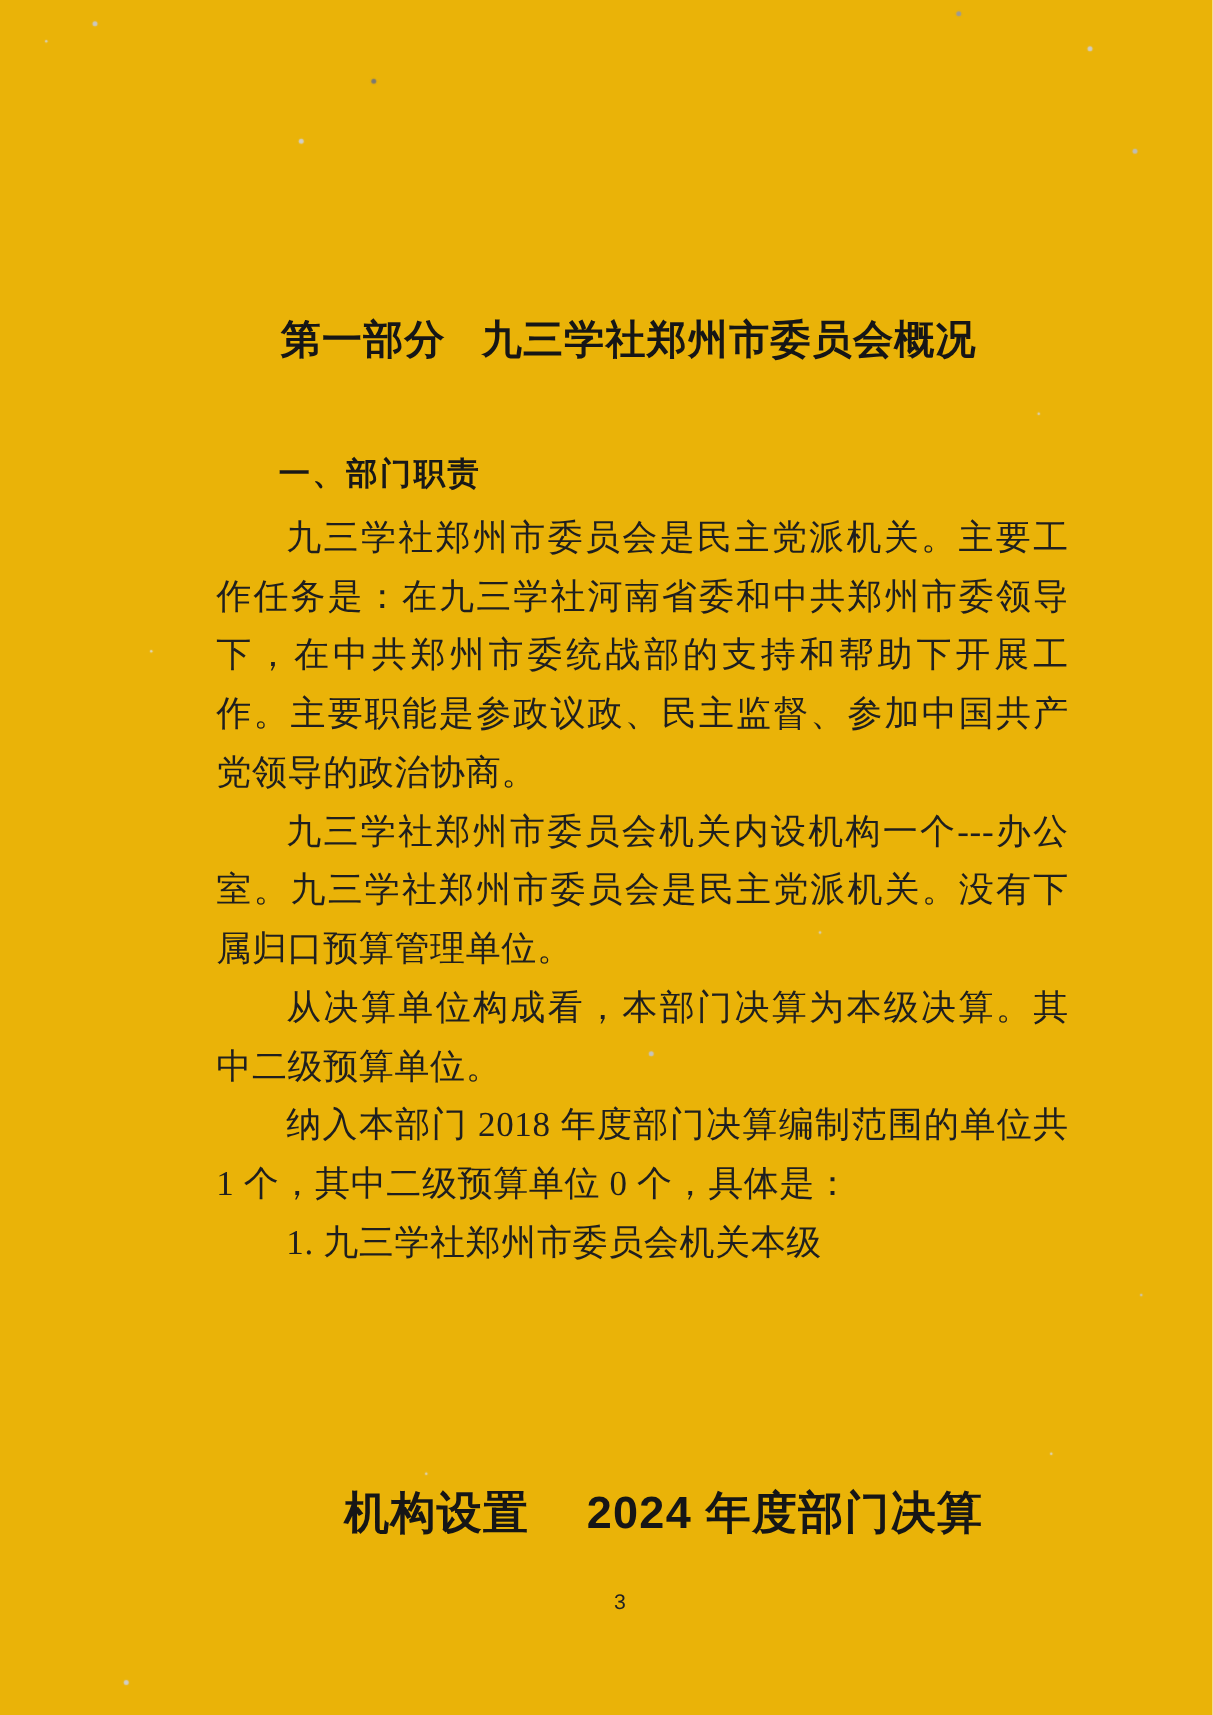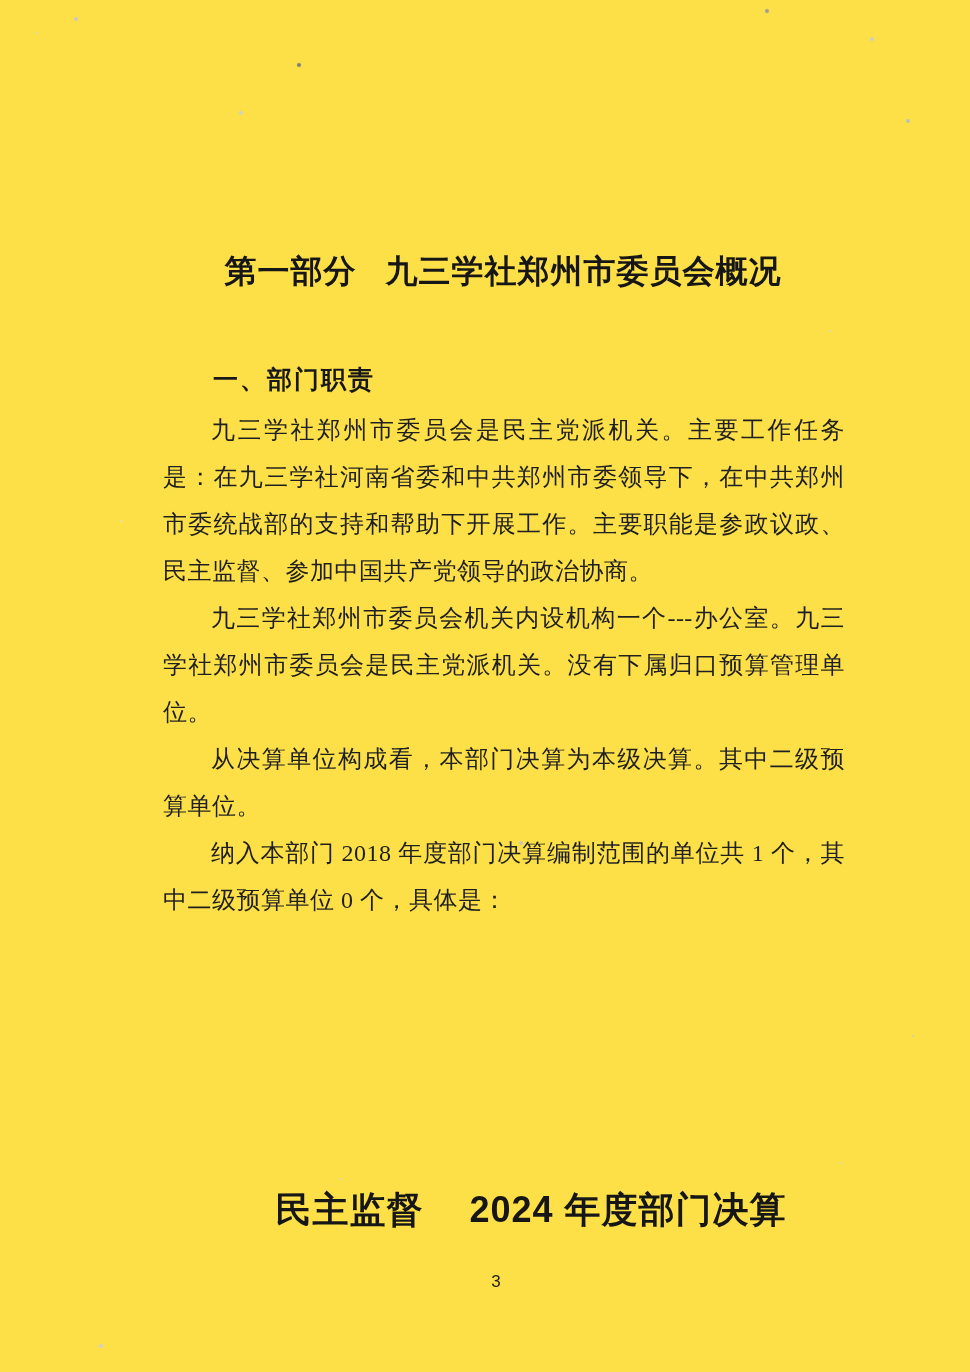--- a/index.html
+++ b/index.html
@@ -4,21 +4,21 @@
 <style>
   html, body {
     margin: 0;
     padding: 0;
     background: #ffffff;
   }
   .page {
     position: relative;
     width: 970px;
     height: 1372px;
-    background: #fde047;
+    background: #eab308;
     overflow: hidden;
     font-family: "Liberation Serif", serif;
     color: #1c1c1c;
   }
   
   .speckles {
     position: absolute;
     top: 0; left: 0;
     width: 2px; height: 2px;
     background: transparent;
@@ -68,35 +68,35 @@
   .part2 {
     top: 1186px;
     font-size: 36px;
     transform: translateX(46px);
   }
   .part2 .part-label { margin-right: 36px; }
 
   .content {
     position: absolute;
     top: 356px;
-    left: 163px;
+    left: 173px;
     width: 682px;
   }
   .content h2 {
     margin: 0 0 4px 0;
     font-size: 25px;
     line-height: 47px;
     font-weight: bold;
     color: #181818;
     text-indent: 2em;
     letter-spacing: 2px;
   }
   .content p {
     margin: 0;
-    font-size: 24px;
+    font-size: 28px;
     line-height: 47px;
     text-align: justify;
     text-indent: 2em;
     color: #1f1f1f;
     letter-spacing: 0.5px;
   }
   .content p.list-item {
     text-align: left;
   }
   .page-number {
@@ -124,22 +124,23 @@
     <span class="part-text">九三学社郑州市委员会概况</span>
   </h1>
 
   <div class="content">
     <h2>一、部门职责</h2>
     <p>九三学社郑州市委员会是民主党派机关。主要工作任务是：在九三学社河南省委和中共郑州市委领导下，在中共郑州市委统战部的支持和帮助下开展工作。主要职能是参政议政、民主监督、参加中国共产党领导的政治协商。</p>
 
     <p>九三学社郑州市委员会机关内设机构一个---办公室。九三学社郑州市委员会是民主党派机关。没有下属归口预算管理单位。</p>
     <p>从决算单位构成看，本部门决算为本级决算。其中二级预算单位。</p>
     <p>纳入本部门 2018 年度部门决算编制范围的单位共 1 个，其中二级预算单位 0 个，具体是：</p>
+    <p class="list-item">1. 九三学社郑州市委员会机关本级</p>
   </div>
 
   <h1 class="part-title part2">
-    <span class="part-label">民主监督</span>
+    <span class="part-label">机构设置</span>
     <span class="part-text">2024 年度部门决算</span>
   </h1>
 
   <div class="page-number">3</div>
 
 </div>
 
 </body></html>

